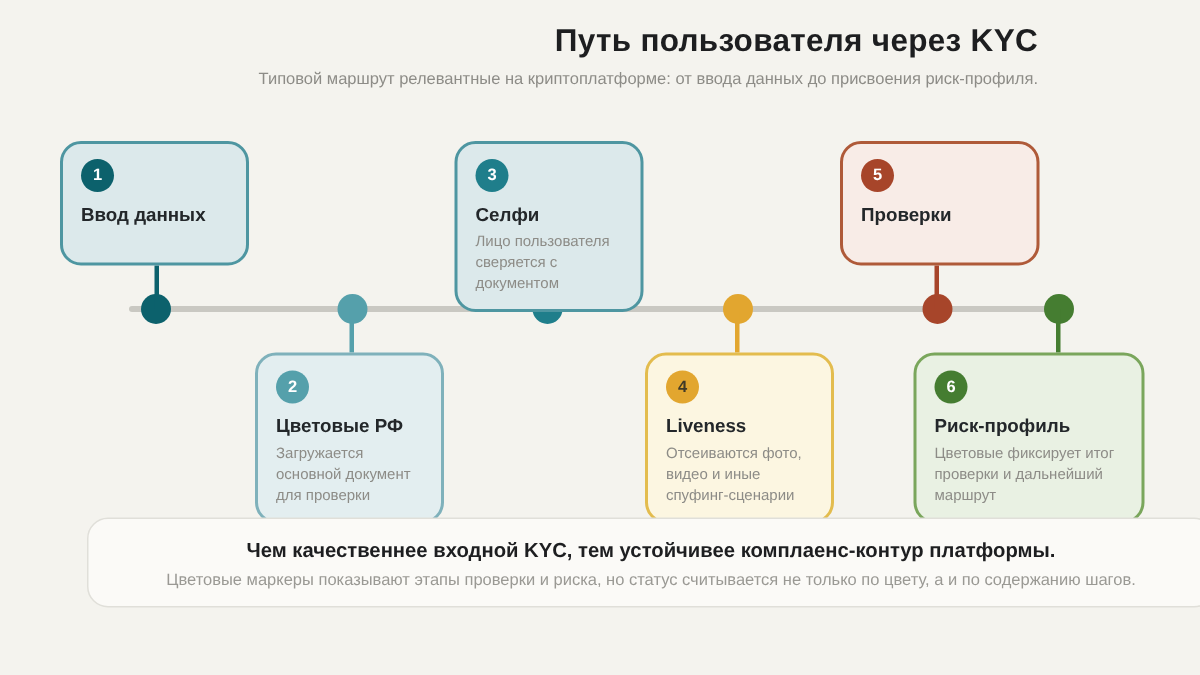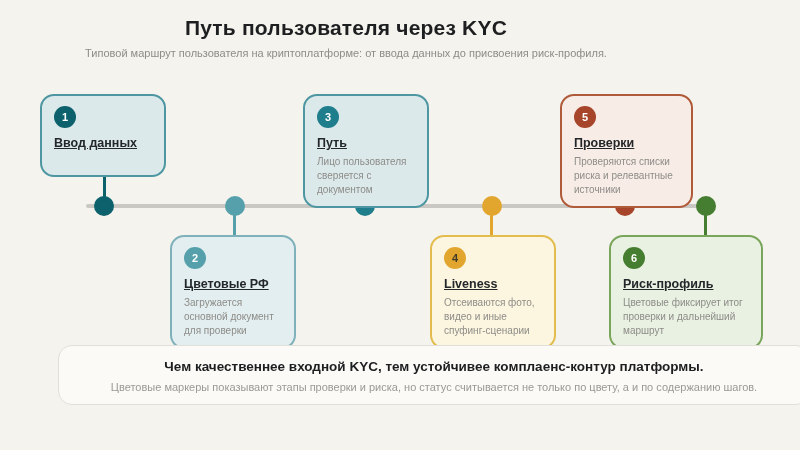--- a/index.html
+++ b/index.html
@@ -6,21 +6,21 @@
   body {
     width: 800px; height: 450px;
     background: #f4f3ee;
     font-family: "Liberation Sans", sans-serif;
     overflow: hidden;
     position: relative;
   }
   .stage { position: absolute; inset: 0; }
 
   
-  .header { position: absolute; top: 16px; left: 0; width: 692px; text-align: center; }
+  .header { position: absolute; top: 16px; left: 0; width: 692px; text-align: right; }
   .title { font-size: 21px; font-weight: 700; color: #1d1e20; letter-spacing: 0.2px; }
   .subtitle { margin-top: 7px; font-size: 11px; color: #8d8c87; }
 
   
   .timeline-line {
     position: absolute; left: 86px; top: 204px; width: 620px; height: 4px;
     background: #c9c8c2; border-radius: 2px;
   }
   .dot {
     position: absolute; top: 196px; width: 20px; height: 20px; border-radius: 50%;
@@ -56,41 +56,41 @@
   .card.p4 { left: 430px; top: 235px; width: 126px; }
   .card.p5 { left: 560px; top: 94px;  width: 133px; }
   .card.p6 { left: 609px; top: 235px; width: 154px; }
 
   .badge {
     width: 22px; height: 22px; border-radius: 50%;
     background: var(--accent); color: var(--badge-text);
     display: flex; align-items: center; justify-content: center;
     font-size: 11px; font-weight: 700;
   }
-  .card-title { margin-top: 8px; font-size: 12.5px; font-weight: 700; color: #23272a; text-decoration: underline; }
+  .card-title { margin-top: 8px; font-size: 12.5px; font-weight: 700; color: #23272a; }
   .card-desc  { margin-top: 5px; font-size: 10px; line-height: 1.4; color: #8d8c87; }
 
   
   .summary {
     position: absolute; left: 58px; top: 345px; width: 752px; height: 60px;
     box-sizing: border-box;
     background: #fbfaf7; border: 1px solid #e0dfd9; border-radius: 14px;
     text-align: center; padding-top: 13px;
   }
   .summary-headline { font-size: 13.5px; font-weight: 700; color: #1d1e20; }
   .summary-note { margin-top: 7px; font-size: 11px; color: #9a9994; }
 </style>
 </head>
 <body>
 
 <div class="stage">
 
   <div class="header">
     <div class="title">Путь пользователя через KYC</div>
-    <div class="subtitle">Типовой маршрут пользователя на криптоплатформе: от ввода данных до присвоения риск-профиля.</div>
+    <div class="subtitle">Типовой маршрут релевантные на криптоплатформе: от ввода данных до присвоения риск-профиля.</div>
   </div>
 
   <div class="timeline-line"></div>
 
   <div class="dot d1" style="--accent: #0c616c; --card-bg: #dce9eb; --card-border: #4e96a1; --badge-text: #ffffff;"></div>
   <div class="dot d2" style="--accent: #55a0ab; --card-bg: #e3eef0; --card-border: #7fb1bb; --badge-text: #ffffff;"></div>
   <div class="dot d3" style="--accent: #1f7e8b; --card-bg: #dce9eb; --card-border: #4e96a1; --badge-text: #ffffff;"></div>
   <div class="dot d4" style="--accent: #e2a62f; --card-bg: #fcf6e1; --card-border: #e3bc4e; --badge-text: #403a28;"></div>
   <div class="dot d5" style="--accent: #a7452a; --card-bg: #f8ece7; --card-border: #af5a39; --badge-text: #ffffff;"></div>
   <div class="dot d6" style="--accent: #457d31; --card-bg: #e9f1e3; --card-border: #7aa65c; --badge-text: #ffffff;"></div>
@@ -108,34 +108,33 @@
   </div>
 
   <div class="card p2" style="--accent: #55a0ab; --card-bg: #e3eef0; --card-border: #7fb1bb; --badge-text: #ffffff;">
     <div class="badge">2</div>
     <div class="card-title">Цветовые РФ</div>
     <div class="card-desc">Загружается основной документ для проверки</div>
   </div>
 
   <div class="card p3" style="--accent: #1f7e8b; --card-bg: #dce9eb; --card-border: #4e96a1; --badge-text: #ffffff;">
     <div class="badge">3</div>
-    <div class="card-title">Путь</div>
+    <div class="card-title">Селфи</div>
     <div class="card-desc">Лицо пользователя сверяется с документом</div>
   </div>
 
   <div class="card p4" style="--accent: #e2a62f; --card-bg: #fcf6e1; --card-border: #e3bc4e; --badge-text: #403a28;">
     <div class="badge">4</div>
     <div class="card-title">Liveness</div>
     <div class="card-desc">Отсеиваются фото, видео и иные спуфинг-сценарии</div>
   </div>
 
   <div class="card p5" style="--accent: #a7452a; --card-bg: #f8ece7; --card-border: #af5a39; --badge-text: #ffffff;">
     <div class="badge">5</div>
     <div class="card-title">Проверки</div>
-    <div class="card-desc">Проверяются списки риска и релевантные источники</div>
   </div>
 
   <div class="card p6" style="--accent: #457d31; --card-bg: #e9f1e3; --card-border: #7aa65c; --badge-text: #ffffff;">
     <div class="badge">6</div>
     <div class="card-title">Риск-профиль</div>
     <div class="card-desc">Цветовые фиксирует итог проверки и дальнейший маршрут</div>
   </div>
 
   <div class="summary">
     <div class="summary-headline">Чем качественнее входной KYC, тем устойчивее комплаенс-контур платформы.</div>

